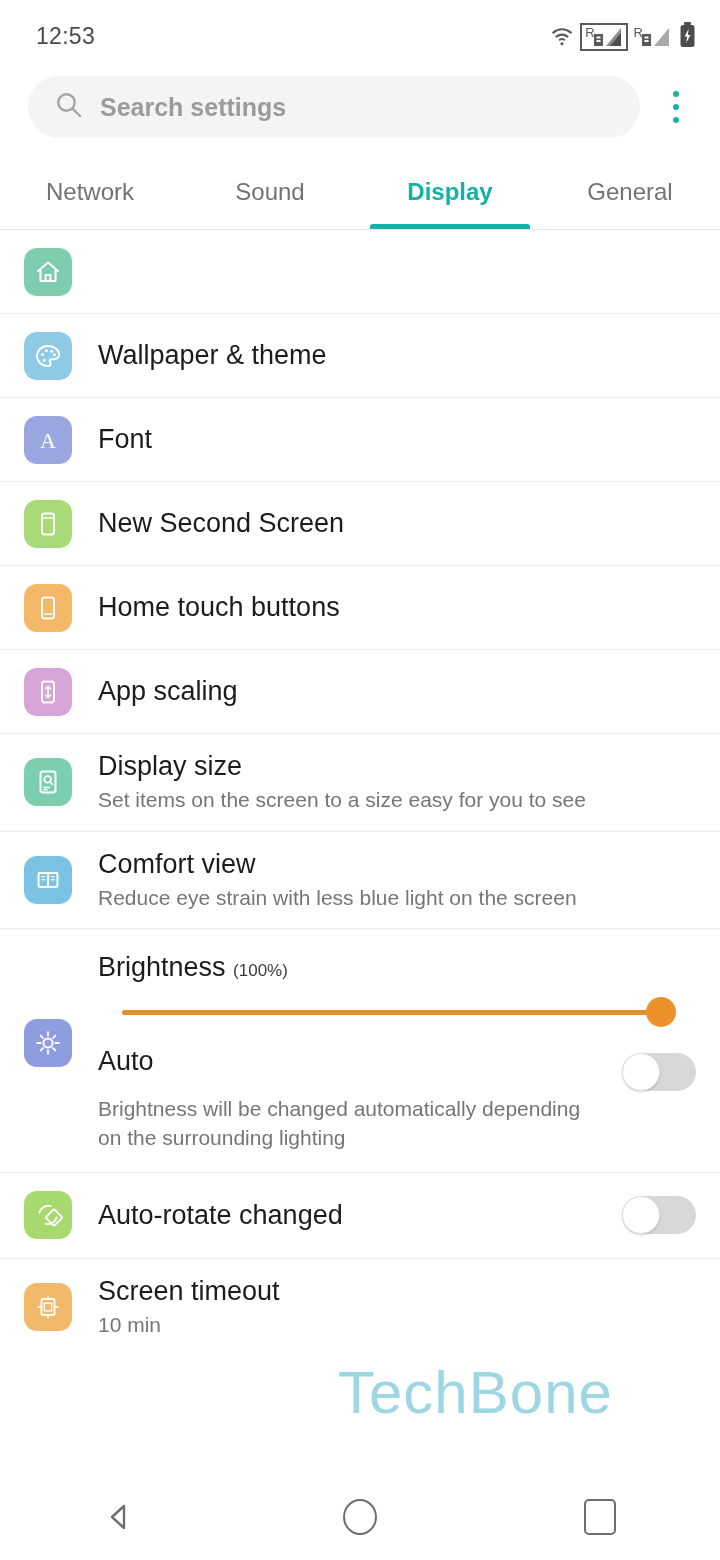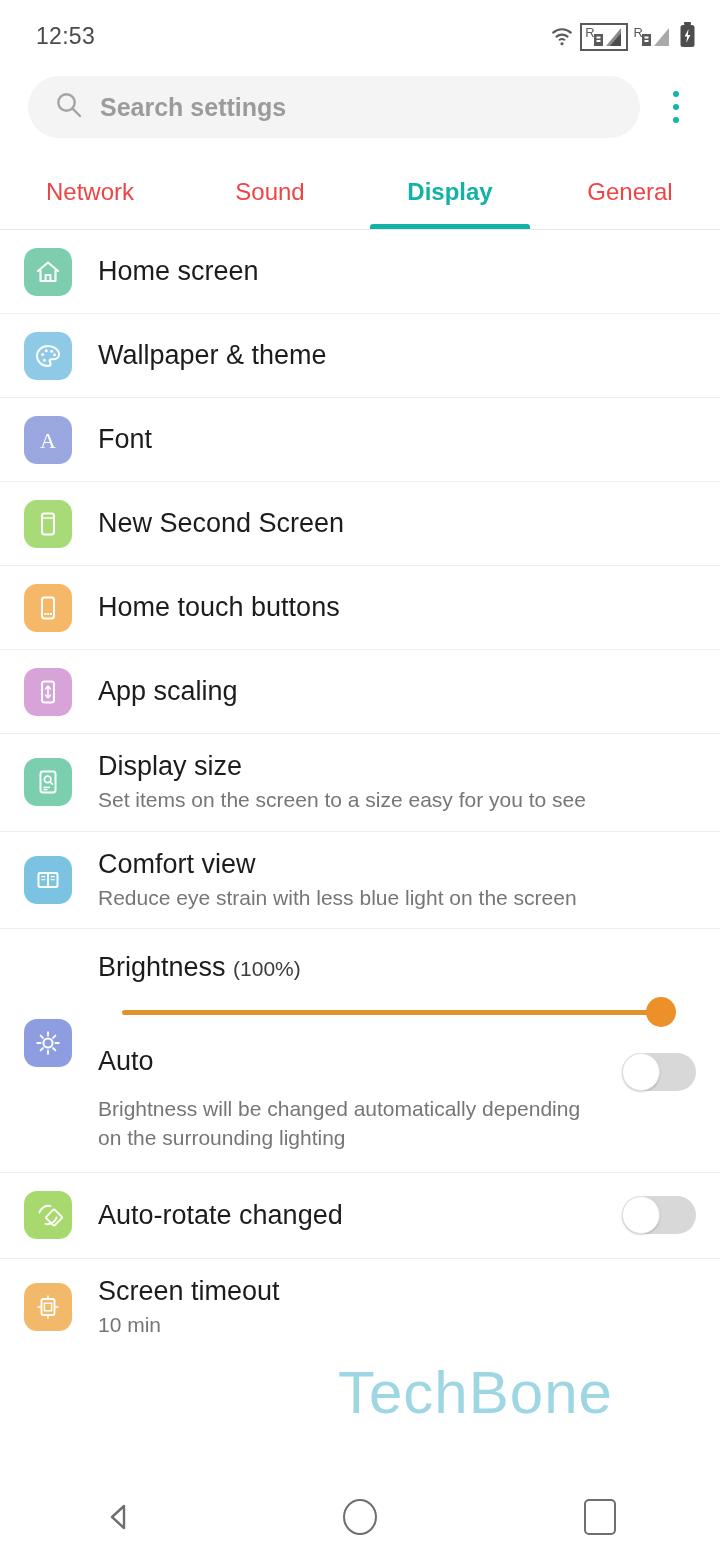--- a/index.html
+++ b/index.html
@@ -39,21 +39,21 @@
   }
   .kebab i { width:6px; height:6px; border-radius:50%; background:#13b5a6; display:block; }
 
   
   .tabs {
     flex:0 0 76px; display:flex; align-items:stretch;
     border-bottom:1px solid #e6e6e6; background:#fff;
   }
   .tab {
     flex:1; display:flex; align-items:center; justify-content:center;
-    font-size:24px; color:#ef4444; position:relative;
+    font-size:24px; color:#737373; position:relative;
   }
   .tab.active { color:#12b2a6; font-weight:bold; }
   .tab.active::after {
     content:""; position:absolute; left:50%; transform:translateX(-50%);
     bottom:0; width:160px; height:5px; background:#12b2a6; border-radius:3px 3px 0 0;
   }
 
   
   .list { flex:1 1 auto; overflow:hidden; position:relative; }
   .row {
@@ -65,21 +65,21 @@
   .row .icon-cell { flex:0 0 74px; display:flex; align-items:center; justify-content:flex-start; }
   .row .txt-cell { flex:1 1 auto; display:flex; flex-direction:column; justify-content:center; }
   .row .ctl-cell { flex:0 0 90px; display:flex; align-items:center; justify-content:flex-end; }
 
   .appicon {
     width:48px; height:48px; border-radius:13px;
     display:flex; align-items:center; justify-content:center;
   }
   .title { font-size:27px; color:#1c1c1c; line-height:1.2; }
   .subtitle { font-size:21px; color:#767676; line-height:1.35; margin-top:4px; }
-  .pct { font-size:21px; color:#3c3c3c;margin-top:19px; }
+  .pct { font-size:17px; color:#3c3c3c;margin-top:19px; }
 
   
   .r-simple { height:84px; align-items:center; }
   .r-simple .icon-cell { height:84px; }
   .r-two { padding-top:16px; padding-bottom:16px; }
 
   
   .brightness-block { padding:22px 24px 14px 24px; border-bottom:none; }
   .bright-label { font-size:27px; color:#1c1c1c; padding-left:74px; }
   .slider { padding:26px 30px 10px 98px; position:relative; display:flex; align-items:center; }
@@ -189,23 +189,20 @@
 
     <div class="row r-simple">
       <div class="icon-cell">
         <span class="appicon" style="background:#7ecdaf">
           <svg width="30" height="30" viewBox="0 0 30 30">
             <path d="M5 14 L15 5.5 L25 14" stroke="#fff" stroke-width="2.1" fill="none" stroke-linejoin="round" stroke-linecap="round"></path>
             <path d="M7.5 13 L7.5 24 L22.5 24 L22.5 13" stroke="#fff" stroke-width="2.1" fill="none" stroke-linejoin="round"></path>
             <path d="M12.6 24 L12.6 18 L17.4 18 L17.4 24" stroke="#fff" stroke-width="2" fill="none"></path>
           </svg>
         </span>
-      </div>
-      <div class="txt-cell">
-        <span class="title">Home screen</span>
       </div>
     </div>
 
     <div class="row r-simple">
       <div class="icon-cell">
         <span class="appicon" style="background:#8ec9e6">
           <svg width="30" height="30" viewBox="0 0 30 30">
             <path d="M15 5 C8.4 5 4 9.6 4 15 C4 20.4 8.4 25 15 25 C16.8 25 17.6 23.8 17.6 22.8 C17.6 21.6 16.6 21.1 16.6 20 C16.6 18.9 17.5 18.2 18.7 18.2 L20.8 18.2 C23.7 18.2 26 16.1 26 13.4 C26 8.8 21.1 5 15 5 Z" stroke="#fff" stroke-width="2" fill="none"></path>
             <circle cx="9.6" cy="13.5" r="1.5" fill="#fff"></circle>
             <circle cx="13.3" cy="9.8" r="1.5" fill="#fff"></circle>

